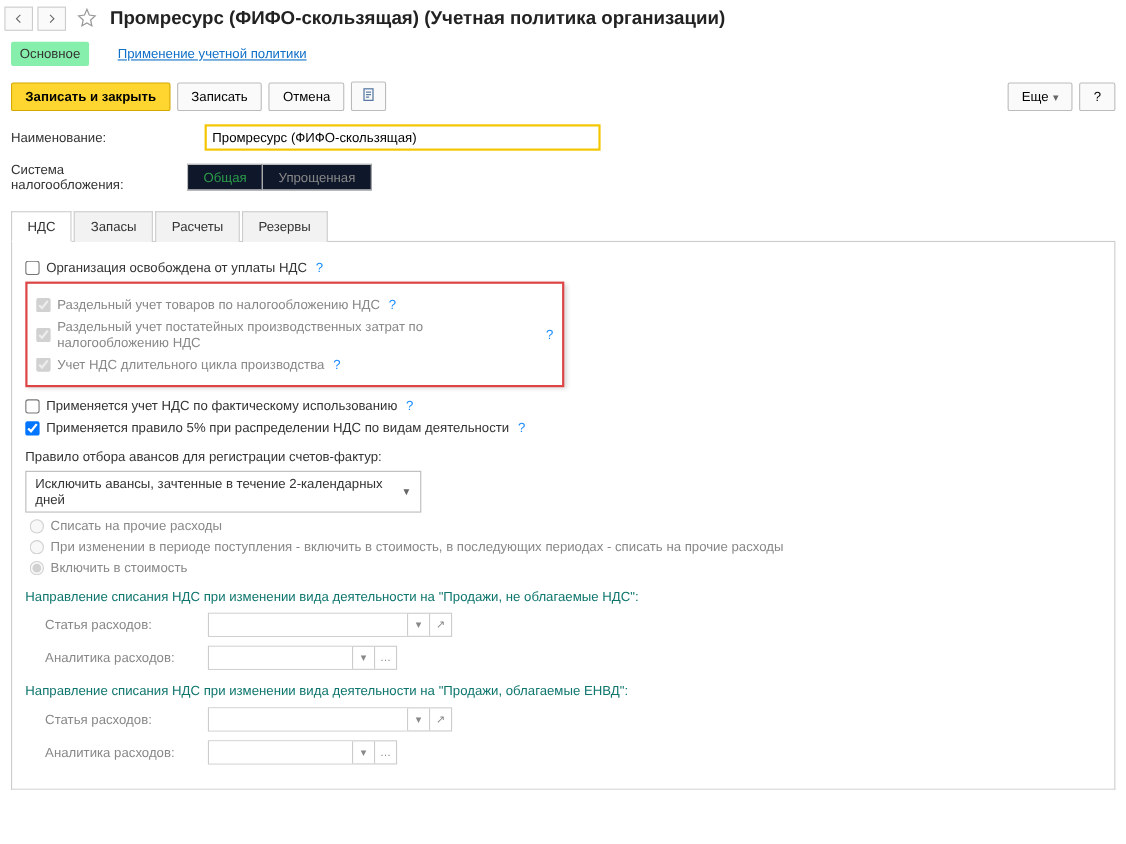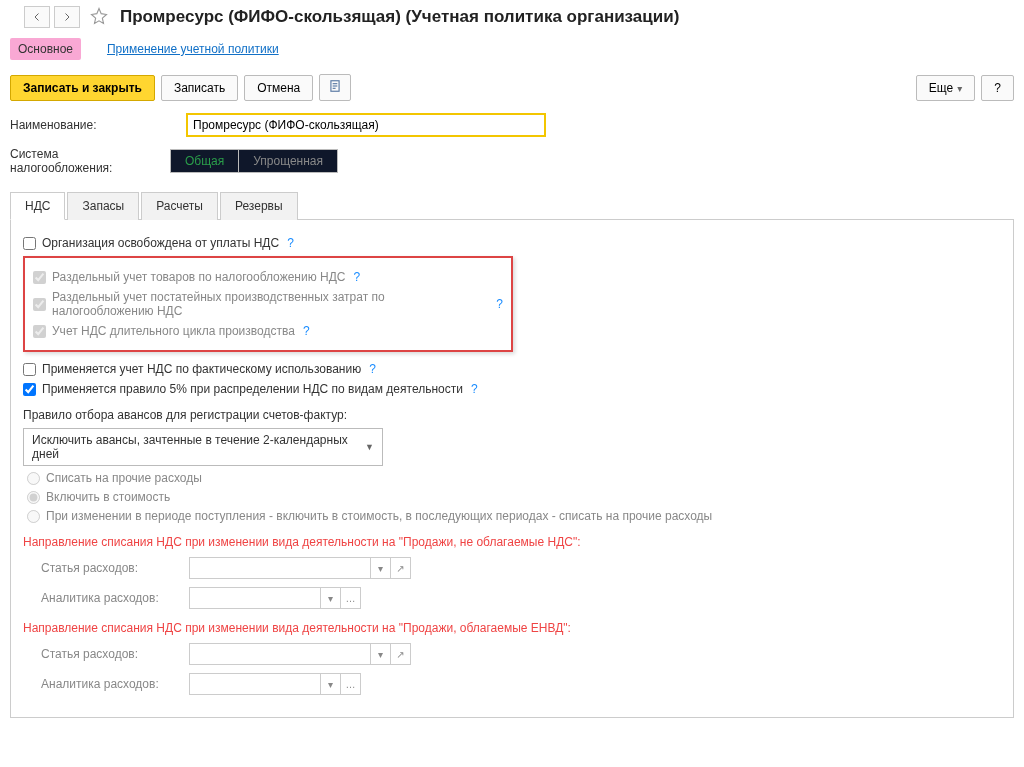--- a/index.html
+++ b/index.html
@@ -1,29 +1,29 @@
 <!DOCTYPE html>
 <html><head>
 <meta charset="utf-8">
 <style>
 * { box-sizing: border-box; margin: 0; padding: 0; }
 body { font-family: Arial, sans-serif; font-size: 12px; color: #333; background: #fff; width: 1024px; }
 
 
-.nav-header { display: flex; align-items: center; padding: 6px 24px; gap: 4px; }
+.nav-header { display: flex; align-items: center; padding: 6px 4px; gap: 4px; }
 .nav-btn { width: 26px; height: 22px; border: 1px solid #ccc; background: #fafafa; display: inline-flex; align-items: center; justify-content: center; cursor: pointer; }
 .nav-btn svg { width: 12px; height: 12px; stroke: #666; fill: none; stroke-width: 2; }
 .star-icon { margin-left: 6px; }
 .star-icon svg { width: 18px; height: 18px; stroke: #999; fill: none; stroke-width: 1.5; }
 .page-title { font-size: 17px; margin-left: 8px; color: #222; }
 
 
 .section-nav { padding: 4px 10px 8px; display: flex; gap: 18px; align-items: center; }
 .section-tab { padding: 4px 8px; color: #333; }
-.section-tab.active { background: #f9a8d4; border-radius: 2px; }
+.section-tab.active { background: #86efac; border-radius: 2px; }
 .section-tab.link { color: #1170c7; text-decoration: underline; cursor: pointer; }
 
 
 .toolbar { padding: 6px 10px; display: flex; gap: 6px; align-items: center; }
 .btn { padding: 5px 12px; border: 1px solid #bbb; background: #fafafa; cursor: pointer; font-size: 12px; border-radius: 2px; }
 .btn.primary { background: #ffd630; border-color: #d4a800; font-weight: bold; }
 .btn.icon-only { padding: 4px 8px; }
 .btn.icon-only svg { width: 14px; height: 14px; }
 .toolbar-spacer { flex: 1; }
 .btn .chev { font-size: 10px; margin-left: 4px; color: #666; }
@@ -48,21 +48,21 @@
 .tab-content { border: 1px solid #ccc; border-top: none; padding: 10px 12px 14px; }
 
 .check-row { display: flex; align-items: center; gap: 6px; margin: 6px 0; }
 .check-row.disabled { color: #888; }
 .check-row input[type=checkbox] { width: 13px; height: 13px; }
 .help-link { color: #1a8cff; cursor: pointer; margin-left: 2px; }
 
 .red-box { border: 2px solid #d44; padding: 6px 8px; margin: 6px 0 10px; box-shadow: 2px 2px 4px rgba(0,0,0,0.15); width: 490px; }
 
 .section-label { margin: 12px 0 6px; color: #333; }
-.section-label.disabled { color: #ef4444; }
+.section-label.disabled { color: #0f766e; }
 
 .select-like { display: inline-flex; align-items: center; border: 1px solid #bbb; padding: 4px 8px; width: 360px; justify-content: space-between; cursor: pointer; }
 .select-like .chev-down { font-size: 9px; color: #666; }
 
 .radio-row { display: flex; align-items: center; gap: 6px; margin: 5px 0 5px 4px; color: #888; }
 .radio-row input[type=radio] { width: 13px; height: 13px; }
 
 .sub-form { margin-left: 18px; }
 .sub-row { display: flex; align-items: center; gap: 8px; margin: 8px 0; }
 .sub-label { width: 140px; color: #888; }
@@ -175,27 +175,27 @@
     <div class="select-like">
       <span>Исключить авансы, зачтенные в течение 2-календарных дней</span>
       <span class="chev-down">▼</span>
     </div>
 
     <div class="radio-row">
       <input type="radio" name="variant" disabled="" style="">
       <span>Списать на прочие расходы</span>
     </div>
     <div class="radio-row">
+      <input type="radio" name="variant" disabled="" style="">
+      <span>При изменении в периоде поступления - включить в стоимость, в последующих периодах - списать на прочие расходы</span>
+    </div>
+    <div class="radio-row">
       <input type="radio" name="variant" checked="" disabled="" style="">
       <span>Включить в стоимость</span>
     </div>
-    <div class="radio-row">
-      <input type="radio" name="variant" disabled="" style="">
-      <span>При изменении в периоде поступления - включить в стоимость, в последующих периодах - списать на прочие расходы</span>
-    </div>
 
     <div class="section-label disabled">Направление списания НДС при изменении вида деятельности на "Продажи, не облагаемые НДС":</div>
     <div class="sub-form">
       <div class="sub-row">
         <span class="sub-label">Статья расходов:</span>
         <div class="combo">
           <input class="combo-input" disabled="" style="">
           <div class="combo-btn">▾</div>
           <div class="combo-btn">↗</div>
         </div>

